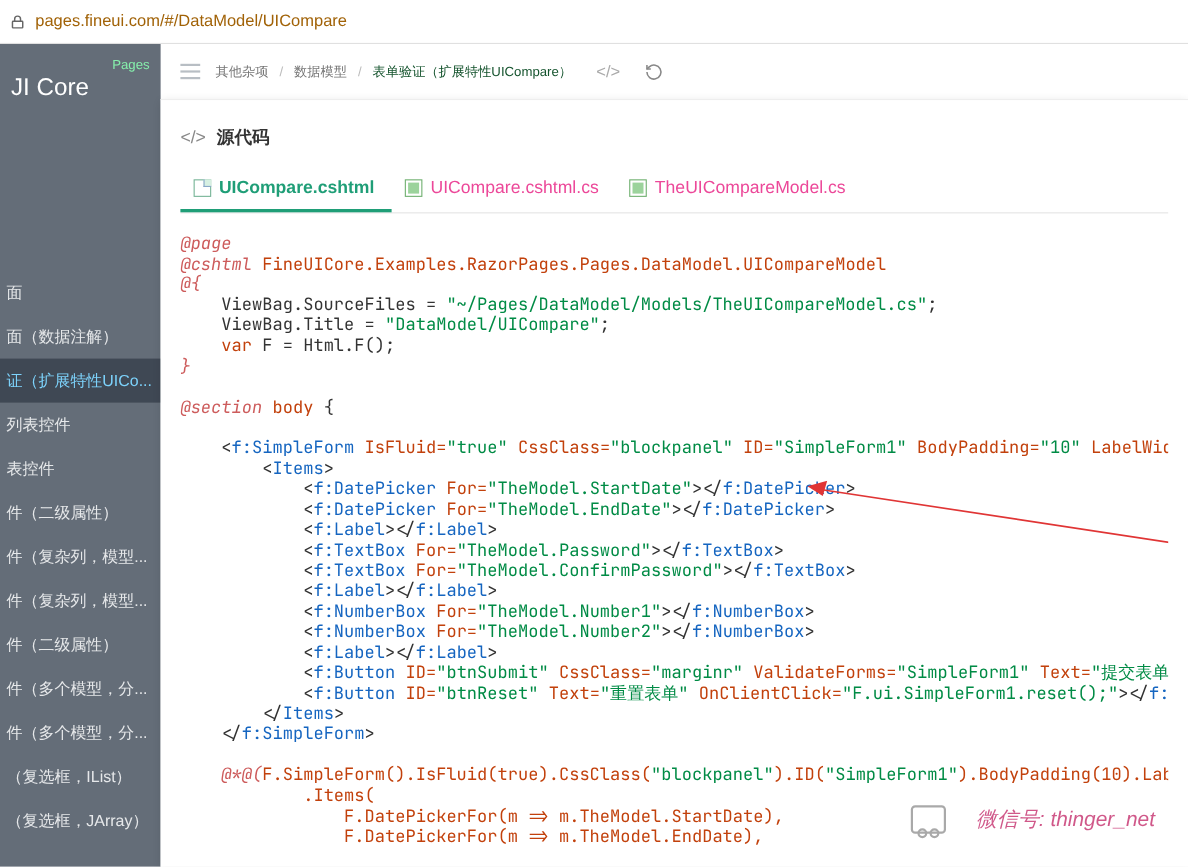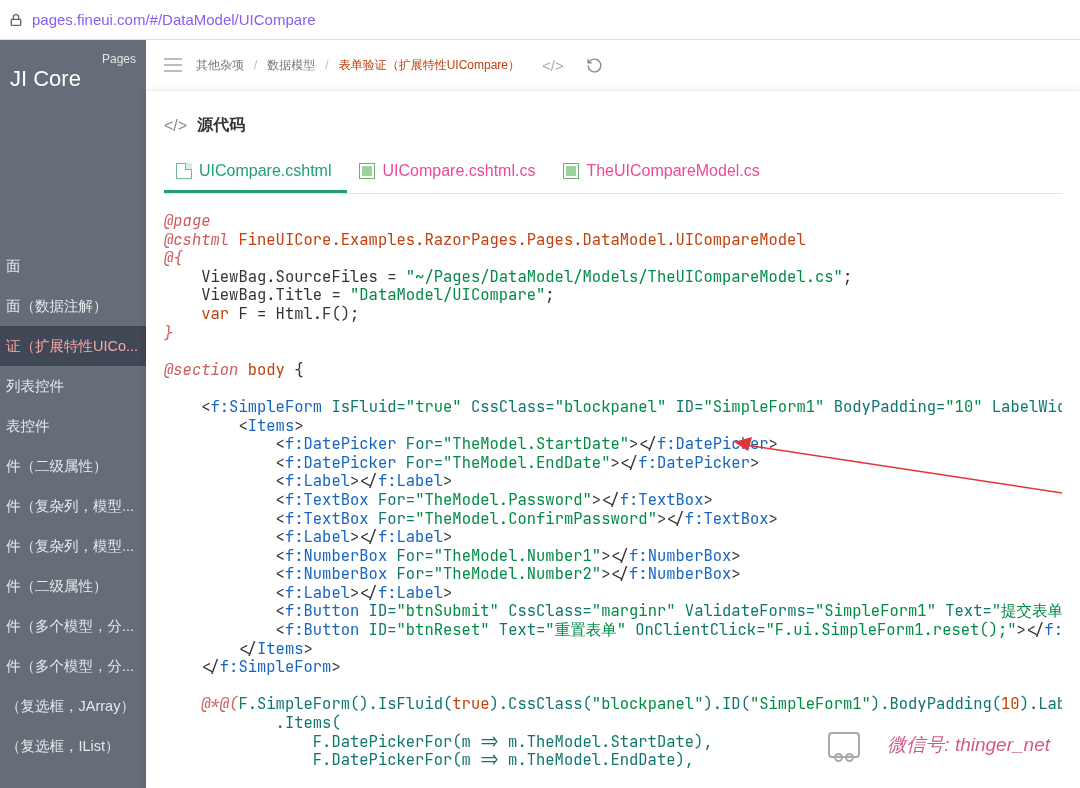--- a/index.html
+++ b/index.html
@@ -1,56 +1,56 @@
 <!DOCTYPE html>
 <html><head>
 <meta charset="utf-8">
 <style>
   * { margin:0; padding:0; box-sizing:border-box; }
   html, body { width:1080px; height:788px; font-family:"Segoe UI","Microsoft YaHei",Arial,sans-serif; background:#fff; overflow:hidden; }
   .url-bar { height:40px; display:flex; align-items:center; padding:0 8px; border-bottom:1px solid #e0e0e0; background:#fff; }
   .url-lock { width:16px; height:16px; margin-right:8px; color:#666; }
-  .url-text { font-size:15px; color:#8b5cf6; }
+  .url-text { font-size:15px; color:#a16207; }
   .app { display:flex; height:748px; }
   .sidebar { width:146px; background:#646d78; color:#fff; flex-shrink:0; position:relative; overflow:hidden; }
   .sidebar-head { padding:12px 0 10px 0; }
-  .pages-tag { font-size:12px; color:#e5e5e5; float:right; padding-right:10px; }
+  .pages-tag { font-size:12px; color:#86efac; float:right; padding-right:10px; }
   .core-title { font-size:22px; font-weight:400; padding:0 0 4px 10px; clear:both; }
   .sidebar-row { height:40px; display:flex; align-items:center; padding-left:6px; font-size:14.5px; color:#e6e8ea; white-space:nowrap; overflow:hidden; }
-  .sidebar-row.active { background:#3f4854; color:#fca5a5; }
+  .sidebar-row.active { background:#3f4854; color:#7dd3fc; }
 
   .content { flex:1; position:relative; }
   .crumb-row { height:50px; display:flex; align-items:center; padding:0 18px; gap:14px; }
   .hamburger { width:18px; height:14px; display:flex; flex-direction:column; justify-content:space-between; }
   .hamburger span { height:2px; background:#b8bec4; }
   .crumbs { display:flex; align-items:center; gap:10px; color:#777; font-size:12px; }
   .crumbs .sep { color:#bbb; }
-  .crumbs .last { color:#c2410c; }
+  .crumbs .last { color:#14532d; }
   .code-chip, .reload-ic { color:#aaa; font-size:15px; margin-left:8px; }
 
   .panel { position:absolute; top:50px; left:0; right:0; bottom:0; background:#fff; box-shadow:0 2px 8px rgba(0,0,0,0.12); padding:24px 18px 0 18px; border-top:1px solid #eee; }
   .panel-title-row { display:flex; align-items:center; gap:10px; color:#333; font-size:16px; font-weight:600; margin-bottom:16px; }
 
   .tabs { display:flex; border-bottom:1px solid #e4e4e4; }
   .tab { padding:10px 16px 10px 12px; display:flex; align-items:center; gap:7px; font-size:16px; color:#ec4899; border-bottom:3px solid transparent; }
-  .tab.active { color:#1f9e77; font-weight:400; border-bottom-color:#1f9e77; }
+  .tab.active { color:#1f9e77; font-weight:700; border-bottom-color:#1f9e77; }
   .tab-ic { width:16px; height:16px; position:relative; }
   .tab-ic.page { background:#fff; border:1px solid #8aa8c8; }
   .tab-ic.page::before { content:""; position:absolute; right:-1px; top:-1px; width:6px; height:6px; background:#fff; border-left:1px solid #8aa8c8; border-bottom:1px solid #8aa8c8; }
   .tab-ic.page.green::before { background:#d7f0e2; }
   .tab-ic.cs { background:#fff; border:1px solid #6fb06f; }
   .tab-ic.cs::after { content:""; position:absolute; inset:2px; background:#9cd39c; }
   .tab.active .tab-ic.page{ border-color:#76b496;}
 
   .code-wrap { position:relative; padding-top:18px; overflow:hidden; }
   pre.code { font-family:Consolas,"JetBrains Mono",monospace; font-size:15.5px; line-height:18.6px; color:#333; white-space:pre; }
   .b  { color:#c2410c; }
   .m  { color:#cd5c5c; font-style:italic; }
   .g  { color:#008b45; }
-  .c0 { color:#0f766e; }
+  .c0 { color:#c2410c; }
   .tg { color:#1565c0; }
 
   .arrow { position:absolute; pointer-events:none; z-index:5; }
   .watermark { position:absolute; right:30px; bottom:30px; display:flex; align-items:center; gap:27px; color:#be185d; font-size:19px; opacity:0.72; font-family:"Microsoft YaHei",sans-serif;font-style:italic; }
   .wm-ic { width:32px; height:26px; border:2px solid #888; border-radius:4px; position:relative; }
   .wm-ic::before,.wm-ic::after{ content:""; position:absolute; width:5px; height:5px; border:2px solid #888; border-radius:50%; bottom:-6px; }
   .wm-ic::before{ left:4px;} .wm-ic::after{ right:4px;}
 </style>
 </head>
 <body>
@@ -76,22 +76,22 @@
         <div class="sidebar-row">面（数据注解）</div>
         <div class="sidebar-row active">证（扩展特性UICo...</div>
         <div class="sidebar-row">列表控件</div>
         <div class="sidebar-row">表控件</div>
         <div class="sidebar-row">件（二级属性）</div>
         <div class="sidebar-row">件（复杂列，模型...</div>
         <div class="sidebar-row">件（复杂列，模型...</div>
         <div class="sidebar-row">件（二级属性）</div>
         <div class="sidebar-row">件（多个模型，分...</div>
         <div class="sidebar-row">件（多个模型，分...</div>
+        <div class="sidebar-row">（复选框，IList）</div>
         <div class="sidebar-row">（复选框，JArray）</div>
-        <div class="sidebar-row">（复选框，IList）</div>
       </div>
   </div>
 
   <div class="content">
     <div class="crumb-row">
       <div class="hamburger">
           <span></span>
           <span></span>
           <span></span>
         </div>

